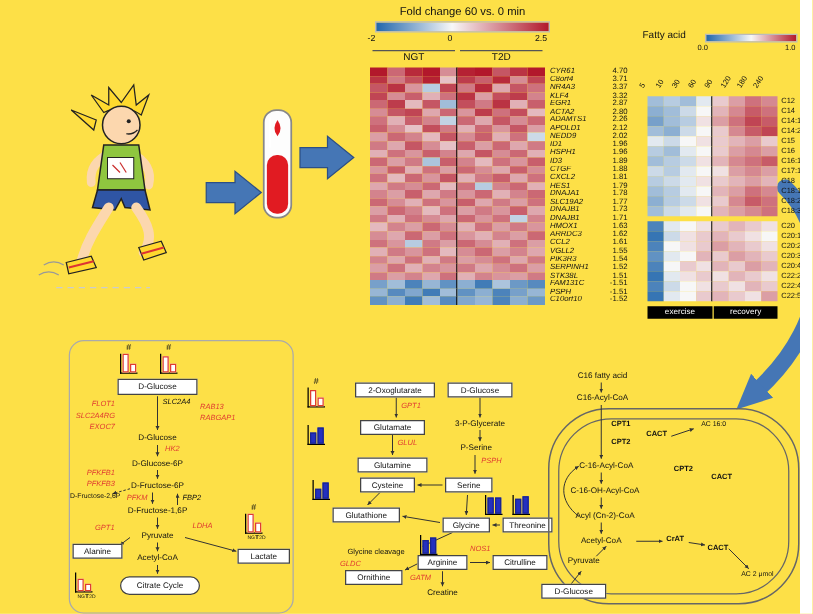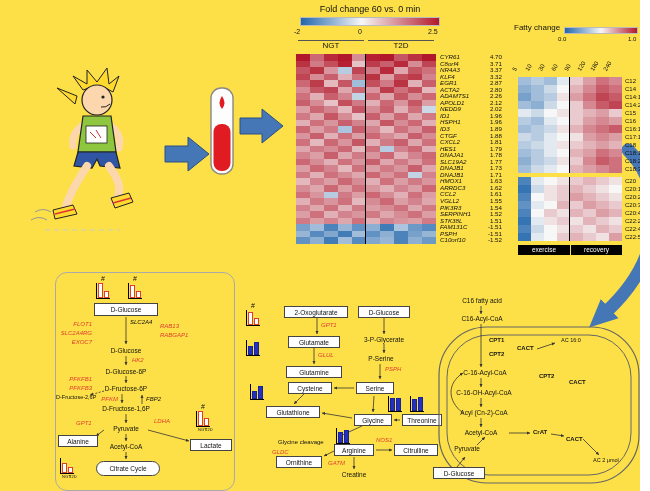--- a/index.html
+++ b/index.html
@@ -497,21 +497,21 @@
       <div class="generow">
         <span class="gname">PSPH</span>
         <span class="gval">-1.51</span>
       </div>
       <div class="generow">
         <span class="gname">C10orf10</span>
         <span class="gval">-1.52</span>
       </div>
     </div>
 
-  <div class="abs fa-title" style="left:514px;top:23px;">Fatty change</div>
+  <div class="abs fa-title" style="left:514px;top:23px;">Fatty acid</div>
   <div class="abs cb2" style="left:564px;top:27px;width:74px;height:7px;"></div>
   <div class="abs cbl" style="left:558px;top:36px;font-size:6px;">0.0</div>
   <div class="abs cbl" style="left:628px;top:36px;font-size:6px;">1.0</div>
   <div class="abs tlabs" style="left:518px;top:42px;width:104px;height:33px;">
       <div>5</div>
       <div>10</div>
       <div>30</div>
       <div>60</div>
       <div>90</div>
       <div>120</div>

